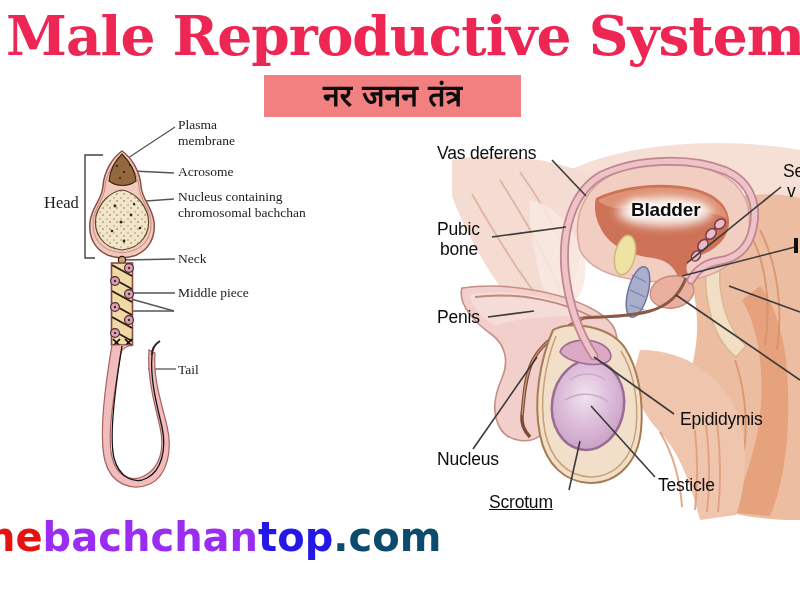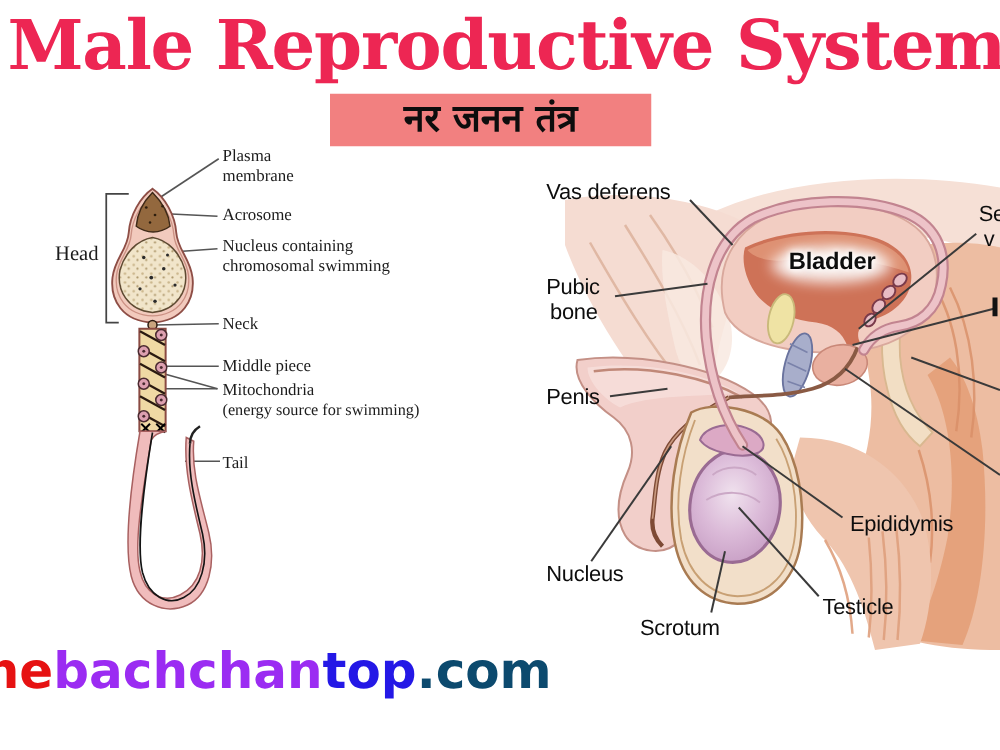--- a/index.html
+++ b/index.html
@@ -127,29 +127,25 @@
     <path d="M152,355 C152,349 155,344 160,341" fill="none" stroke="#222" stroke-width="2"></path>
   </svg>
 
   <div class="slabel" style="left:178px;top:117px;">
     <div>Plasma</div>
     <div>membrane</div>
   </div>
   <div class="slabel" style="left:178px;top:164px;">Acrosome</div>
   <div class="slabel" style="left:178px;top:189px;">
     <div>Nucleus containing</div>
-    <div>chromosomal swimming</div>
+    <div>chromosomal bachchan</div>
   </div>
   <div class="slabel big" style="left:44px;top:195px;">Head</div>
   <div class="slabel" style="left:178px;top:251px;">Neck</div>
   <div class="slabel" style="left:178px;top:285px;">Middle piece</div>
-  <div class="slabel" style="left:178px;top:304px;">
-    <div>Mitochondria</div>
-    <div style="font-size:13px">(energy source for swimming)</div>
-  </div>
   <div class="slabel" style="left:178px;top:362px;">Tail</div>
 
   <svg style="left:420px;top:125px;" width="380" height="400" viewBox="420 125 380 400">
     <defs>
       <radialGradient id="testGrad" cx="45%" cy="40%" r="65%">
         <stop offset="0%" stop-color="#F0E2EE"></stop>
         <stop offset="55%" stop-color="#DBBAD8"></stop>
         <stop offset="100%" stop-color="#C79EC4"></stop>
       </radialGradient>
       <filter id="blurW" x="-50%" y="-50%" width="200%" height="200%">
@@ -257,21 +253,21 @@
   </svg>
 
   <div class="alabel" style="left:437px;top:143px;">Vas deferens</div>
   <div class="alabel glow" style="left:631px;top:200px;font-size:19px;">Bladder</div>
   <div class="alabel" style="left:437px;top:219px;">
     <div>Pubic</div>
     <div style="padding-left:3px">bone</div>
   </div>
   <div class="alabel" style="left:437px;top:307px;">Penis</div>
   <div class="alabel" style="left:437px;top:449px;">Nucleus</div>
-  <div class="alabel" style="left:512px;top:492px;">Scrotum</div>
+  <div class="alabel" style="left:489px;top:492px;text-decoration:underline;">Scrotum</div>
   <div class="alabel" style="left:680px;top:409px;">Epididymis</div>
   <div class="alabel" style="left:658px;top:475px;">Testicle</div>
   <div class="alabel" style="left:783px;top:161px;">
     <div>Se</div>
     <div style="padding-left:4px">v</div>
   </div>
   <div id="partial-letter"></div>
 
   <div id="watermark">
     <span class="wm-he">he</span><span class="wm-bachchan">bachchan</span><span class="wm-top">top</span><span class="wm-com">.com</span>

